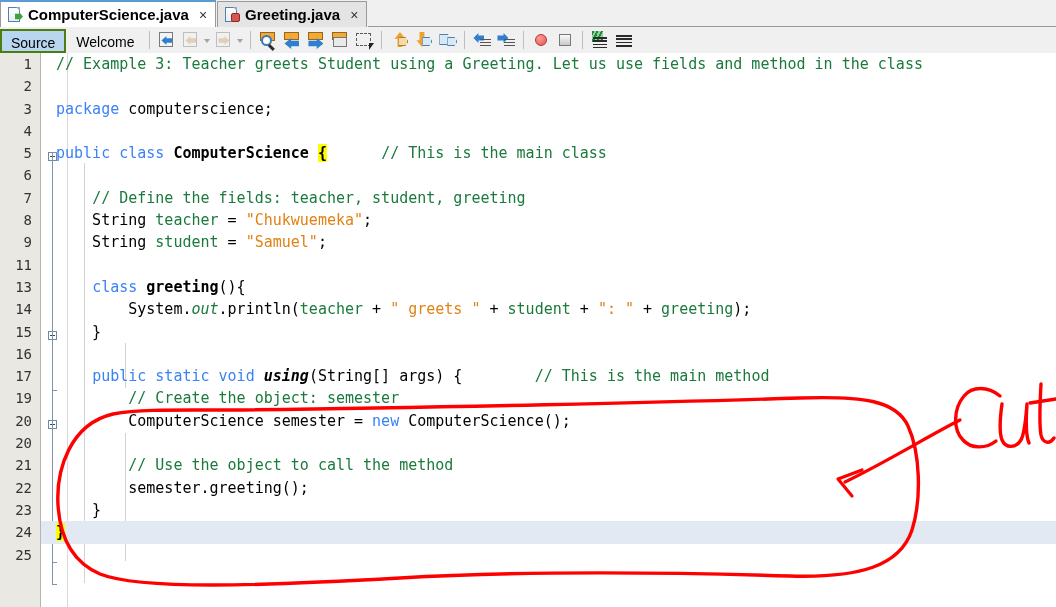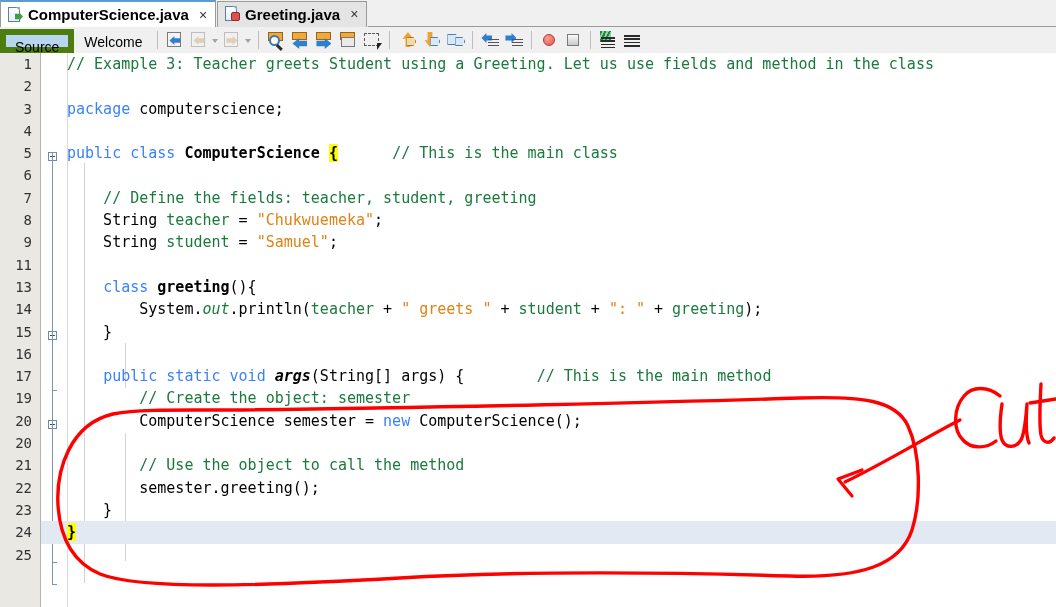--- a/index.html
+++ b/index.html
@@ -10,21 +10,21 @@
     font-size:13px;
     -webkit-font-smoothing:none;
   }
   .app{position:relative;width:1056px;height:607px;}
 
   
   .tabstrip{
     position:absolute;left:0;top:0;width:1056px;height:27px;
     background:#f0f0f0;
     border-bottom:1px solid #9a9a9a;
-    display:flex;align-items:center;
+    display:flex;align-items:flex-end;
   }
   .tab{
     position:relative;
     height:26px;
     display:flex;align-items:center;
     padding:0 6px 0 6px;
     box-sizing:border-box;
     border:1px solid #9a9a9a;
     border-bottom:none;
     font-size:15px;
@@ -75,21 +75,21 @@
     border-bottom:1px solid #b4b4b4;
     display:flex;align-items:center;
   }
   .viewtab{
     height:24px;line-height:24px;padding:0 9px;
     font-size:14px;color:#000;
     border:1px solid transparent;
     box-sizing:border-box;
     margin-top:1px;
   }
-  .viewtab.sel{background:#b8d6f0;border:6px solid #4d7c0f;}
+  .viewtab.sel{background:#b8d6f0;border:2px solid #4d7c0f;}
   .tsep{width:1px;height:18px;background:#bdbdbd;margin:0 5px;}
   .tbtn{
     width:22px;height:22px;position:relative;margin:0 1px;
     display:inline-block;
   }
   .tbtn.dis{opacity:.42;}
   .caret{
     width:9px;height:22px;position:relative;display:inline-block;opacity:.45;
   }
   .caret:after{
@@ -155,21 +155,21 @@
   .row.cur .rowbg{
     position:absolute;left:41px;right:0;top:0;bottom:0;background:#e2e9f3;
   }
   .lnum{
     position:absolute;left:0;top:0;width:32px;height:22.3px;
     text-align:right;
     font-family:"DejaVu Sans Mono","Liberation Mono",monospace;
     font-size:14px;line-height:22.3px;color:#333;
   }
   .code{
-    position:absolute;left:67px;top:0;height:22.3px;
+    position:absolute;left:56px;top:0;height:22.3px;
     font-family:"DejaVu Sans Mono","Liberation Mono",monospace;
     font-size:15px;line-height:22.3px;
     color:#000;white-space:pre;
   }
   .kw{color:#3b82f6;}
   .cm{color:#1a7a3c;}
   .st{color:#e08214;}
   .fld{color:#1a7a3c;}
   .bld{font-weight:bold;}
   .ital{font-style:italic;}
@@ -400,21 +400,21 @@
         <span class="code">    }</span>
       </div>
 
       <div class="row">
         <span class="lnum">16</span>
         <span class="code"></span>
       </div>
 
       <div class="row">
         <span class="lnum">17</span>
-        <span class="code">    <span class="kw">public static void</span> <span class="bld ital">args</span>(String[] args) {        <span class="cm">// This is the main method</span></span>
+        <span class="code">    <span class="kw">public static void</span> <span class="bld ital">using</span>(String[] args) {        <span class="cm">// This is the main method</span></span>
       </div>
 
       <div class="row">
         <span class="lnum">19</span>
         <span class="code">        <span class="cm">// Create the object: semester</span></span>
       </div>
 
       <div class="row">
         <span class="lnum">20</span>
         <span class="code">        ComputerScience semester = <span class="kw">new</span> ComputerScience();</span>

